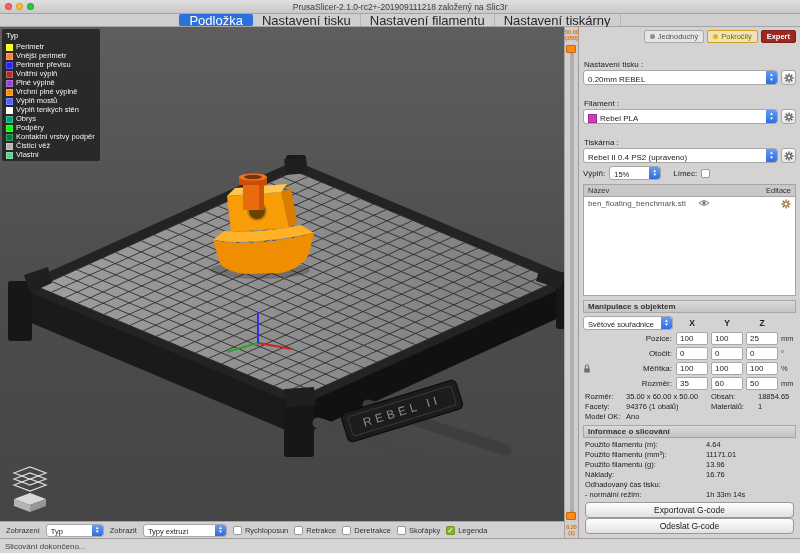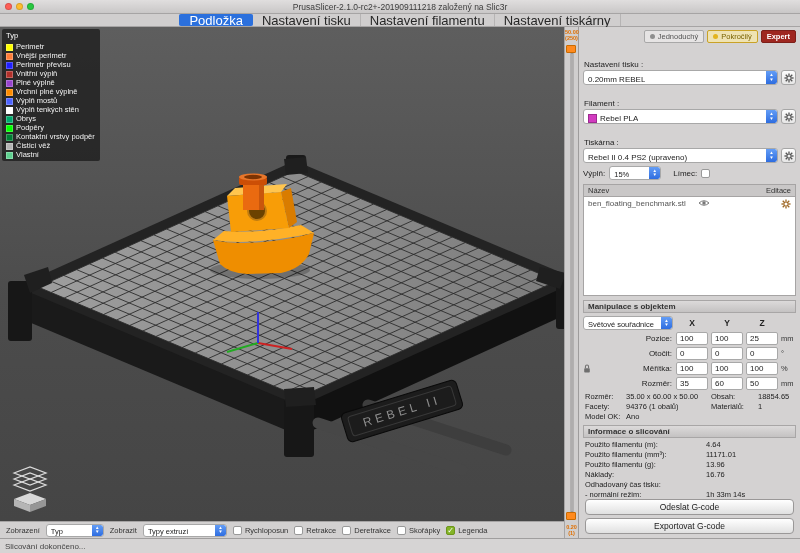--- a/index.html
+++ b/index.html
@@ -542,21 +542,21 @@
         <span class="kv-label">Použito filamentu (g):</span>
         <span class="kv-value">13.96</span>
         <span class="kv-label">Náklady:</span>
         <span class="kv-value">16.76</span>
         <span class="kv-label">Odhadovaný čas tisku:</span>
         <span class="kv-value"></span>
         <span class="kv-label">- normální režim:</span>
         <span class="kv-value">1h 33m 14s</span>
       </div>
 
+      <div class="big-btn">Exportovat G-code</div>
       <div class="big-btn first">Odeslat G-code</div>
-      <div class="big-btn">Exportovat G-code</div>
     </div>
   </div>
 
   <div class="statusbar">
     <span>Slicování dokončeno...</span>
   </div>
 </div>
 
 </body></html>

